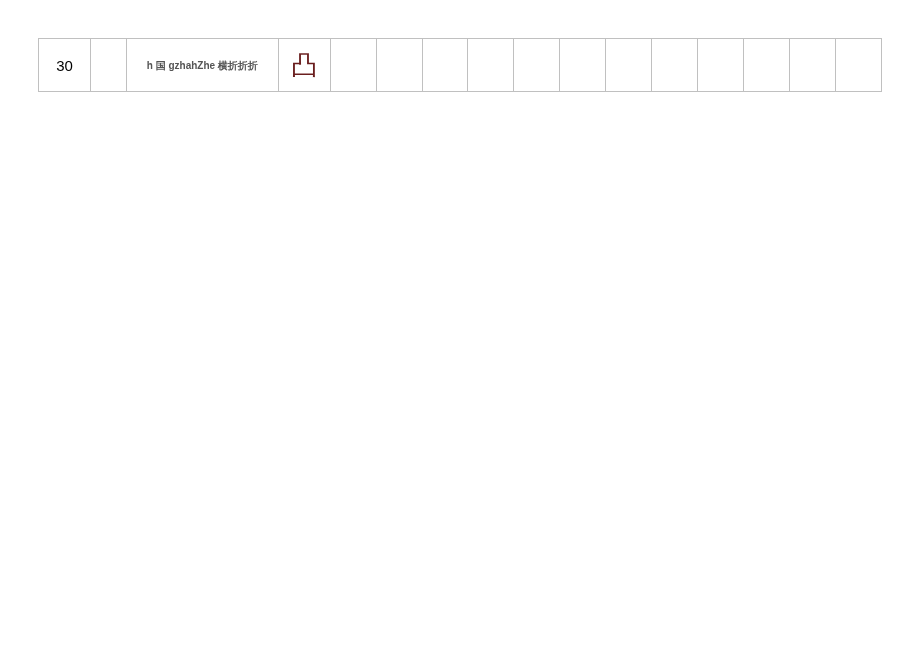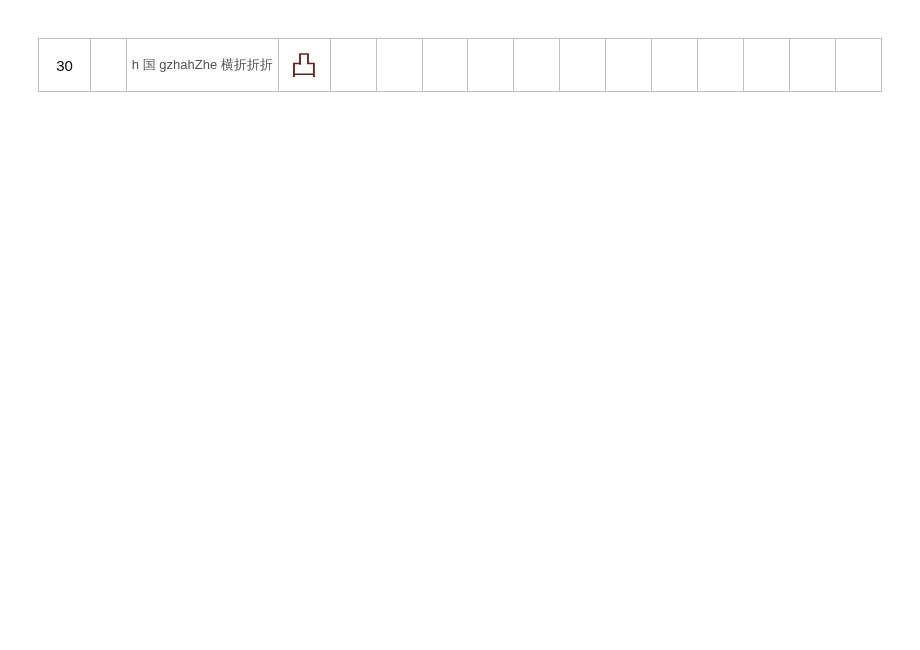--- a/index.html
+++ b/index.html
@@ -31,25 +31,26 @@
     .cell-num {
       width: 52px;
       font-size: 15px;
       color: #000;
     }
     .cell-narrow {
       width: 36px;
     }
     .cell-desc {
       width: 152px;
-      font-size: 13px;
+      font-size: 10px;
       color: #555;
       line-height: 1.5;
       padding: 2px 4px;
       flex-direction: column;
+      font-weight: bold;
     }
     .cell-glyph {
       width: 52px;
       font-size: 26px;
       font-family: "SimSun", serif;
     }
     .glyph-char {
       color: #6a1e1e;
     }
     .cell-rest {

